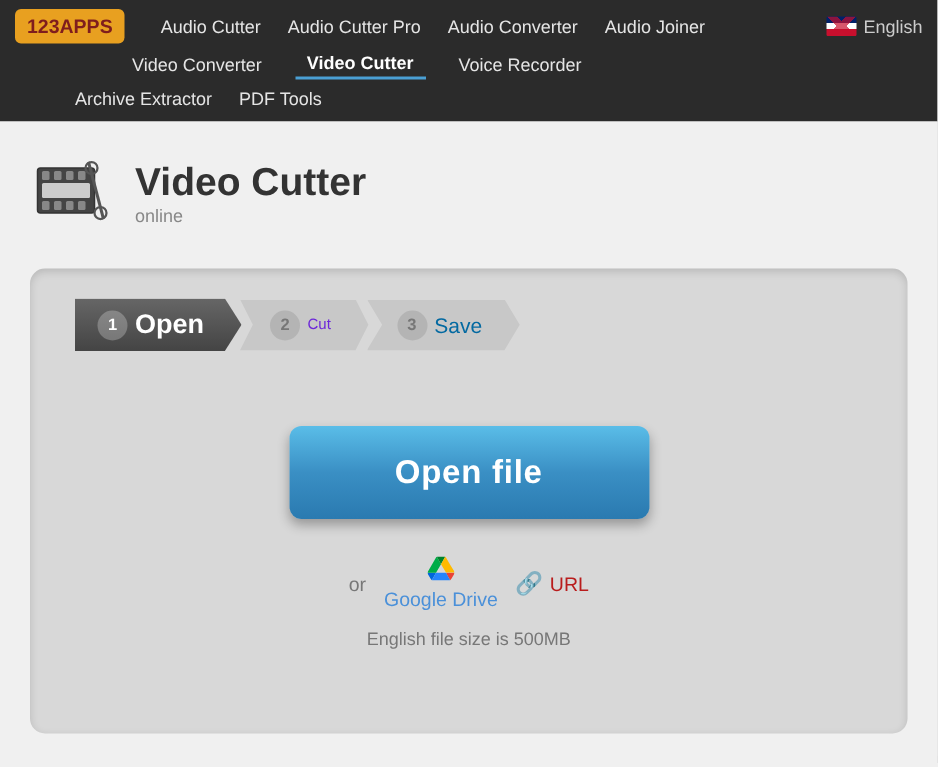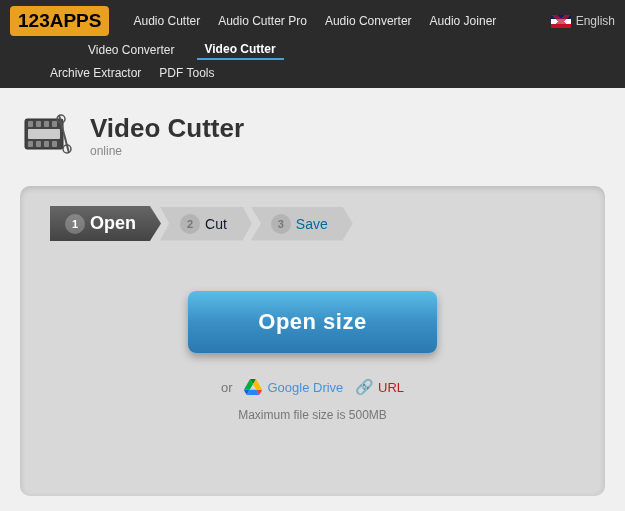--- a/index.html
+++ b/index.html
@@ -13,23 +13,23 @@
 
     
     .navbar {
       background: #2b2b2b;
       padding: 0;
       width: 100%;
     }
 
     .logo {
       background: #e8a020;
-      color: #000000;
-      font-weight: bold;
-      font-size: 19px;
+      color: #7f1d1d;
+      font-weight: bold;
+      font-size: 13px;
       padding: 4px 8px;
       border-radius: 4px;
       margin-right: 16px;
       white-space: nowrap;
     }
 
     .nav-link {
       color: #e5e5e5;
       font-size: 12px;
       padding: 2px 8px;
@@ -190,20 +190,21 @@
     }
 
     .google-drive-btn {
       display: flex;
       align-items: center;
       gap: 5px;
       color: #4a90d9;
       font-size: 13px;
       cursor: pointer;
       text-decoration: none;
+      flex-direction: column;
     }
 
     .url-btn {
       display: flex;
       align-items: center;
       gap: 4px;
       color: #4a90d9;
       font-size: 13px;
       cursor: pointer;
     }
@@ -247,20 +248,21 @@
           linear-gradient(135deg,transparent 40%,#C8102E 40%,#C8102E 60%,transparent 60%),
           linear-gradient(45deg,transparent 40%,#C8102E 40%,#C8102E 60%,transparent 60%);
           opacity:0.7;"></span>
       </span>
       <span>English</span>
     </div>
   </div>
   <div class="nav-row" style="padding: 2px 10px 2px 80px; display:flex; align-items:center; gap:14px;">
     <a class="nav-link">Video Converter</a>
     <a class="nav-link active">Video Cutter</a>
+    <a class="nav-link">Voice Recorder</a>
   </div>
   <div class="nav-row" style="padding: 2px 10px 6px 42px; display:flex; align-items:center; gap:2px;">
     <a class="nav-link">Archive Extractor</a>
     <a class="nav-link">PDF Tools</a>
   </div>
 </div>
 
 <div class="main-content">
 
   <div class="app-header">
@@ -296,30 +298,30 @@
 
     <div class="steps-tabs">
 
       <div class="step-tab active" style="clip-path: polygon(0 0, 90% 0, 100% 50%, 90% 100%, 0 100%); padding: 7px 25px 7px 15px; margin-right:-1px;">
         <span class="step-number">1</span>
         <span style="font-size:18px; color:white; font-weight:bold;">Open</span>
       </div>
 
       <div class="step-tab" style="clip-path: polygon(0 0, 90% 0, 100% 50%, 90% 100%, 0 100%, 10% 50%); padding: 7px 25px 7px 20px; margin-right:-1px; background:#c8c8c8;">
         <span class="step-number" style="background:rgba(150,150,150,0.4); color:#777;">2</span>
-        <span style="font-size:14px; color:#0f172a;">Cut</span>
+        <span style="font-size:10px; color:#6d28d9;">Cut</span>
       </div>
 
       <div class="step-tab" style="clip-path: polygon(0 0, 90% 0, 100% 50%, 90% 100%, 0 100%, 10% 50%); padding: 7px 25px 7px 20px; background:#c8c8c8;">
         <span class="step-number" style="background:rgba(150,150,150,0.4); color:#777;">3</span>
         <span style="font-size:14px; color:#0369a1;">Save</span>
       </div>
     </div>
 
-    <button class="open-file-btn">Open size</button>
+    <button class="open-file-btn">Open file</button>
 
     <div class="alt-options">
       <span class="or-text">or</span>
       <div class="google-drive-btn">
 
         <svg width="18" height="16" viewBox="0 0 87.3 78" xmlns="http://www.w3.org/2000/svg">
           <path d="m6.6 66.85 3.85 6.65c.8 1.4 1.95 2.5 3.3 3.3l13.75-23.8h-27.5c0 1.55.4 3.1 1.2 4.5z" fill="#0066da"></path>
           <path d="m43.65 25-13.75-23.8c-1.35.8-2.5 1.9-3.3 3.3l-25.4 44a9.06 9.06 0 0 0 -1.2 4.5h27.5z" fill="#00ac47"></path>
           <path d="m73.55 76.8c1.35-.8 2.5-1.9 3.3-3.3l1.6-2.75 7.65-13.25c.8-1.4 1.2-2.95 1.2-4.5h-27.502l5.852 11.5z" fill="#ea4335"></path>
           <path d="m43.65 25 13.75-23.8c-1.35-.8-2.9-1.2-4.5-1.2h-18.5c-1.6 0-3.15.45-4.5 1.2z" fill="#00832d"></path>
@@ -327,15 +329,15 @@
           <path d="m73.4 26.5-12.7-22c-.8-1.4-1.95-2.5-3.3-3.3l-13.75 23.8 16.15 27h27.45c0-1.55-.4-3.1-1.2-4.5z" fill="#ffba00"></path>
         </svg>
         <span>Google Drive</span>
       </div>
       <div class="url-btn">
         <span class="link-icon" style="color:#4a90d9; font-size:15px;">🔗</span>
         <span style="color:#b91c1c; font-size:13px;">URL</span>
       </div>
     </div>
 
-    <div class="file-size-note">Maximum file size is 500MB</div>
+    <div class="file-size-note">English file size is 500MB</div>
   </div>
 </div>
 
 </body></html>

